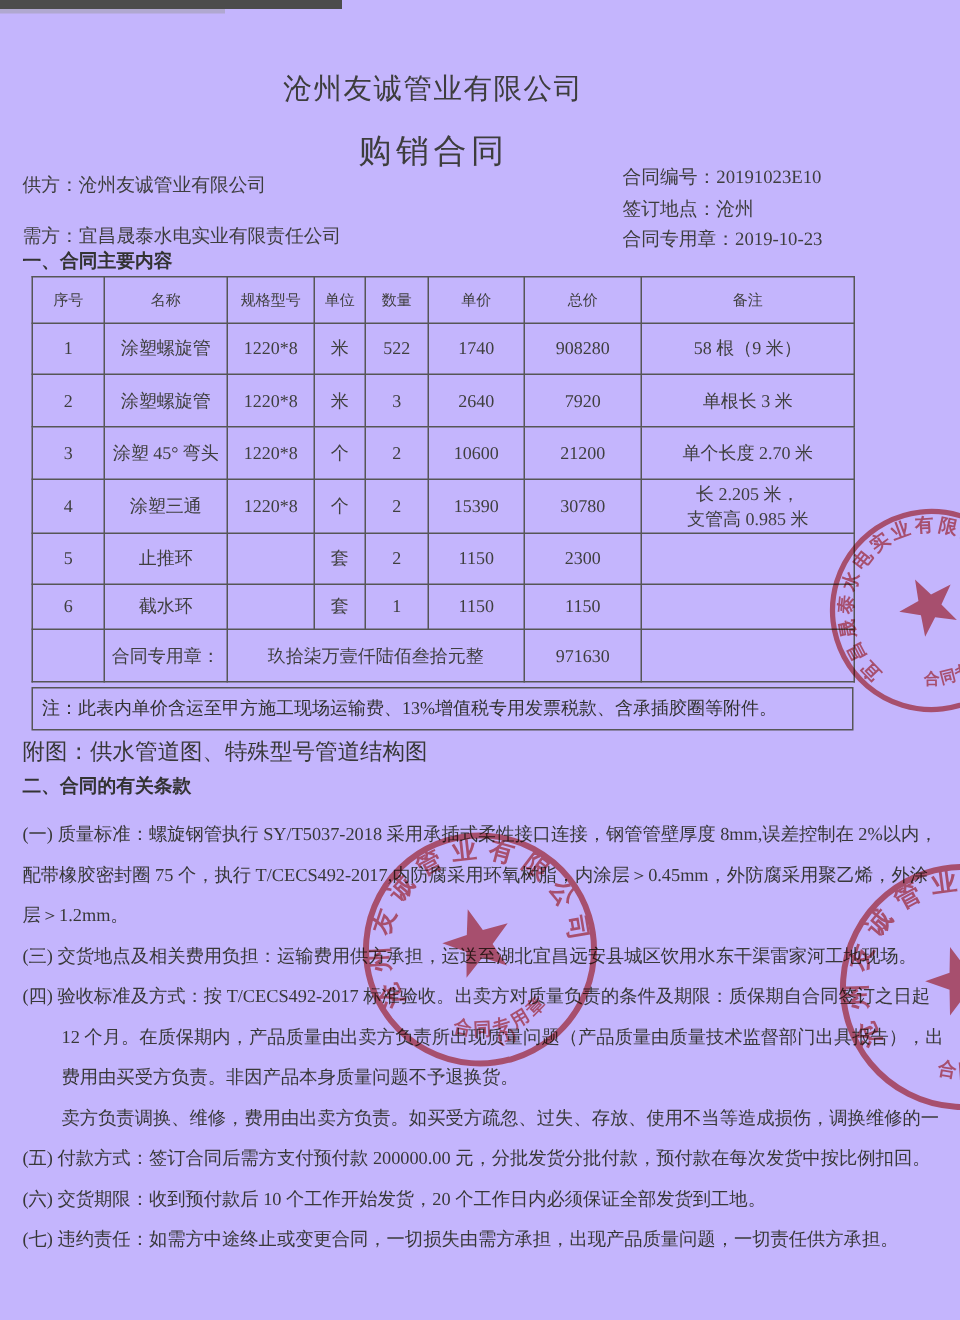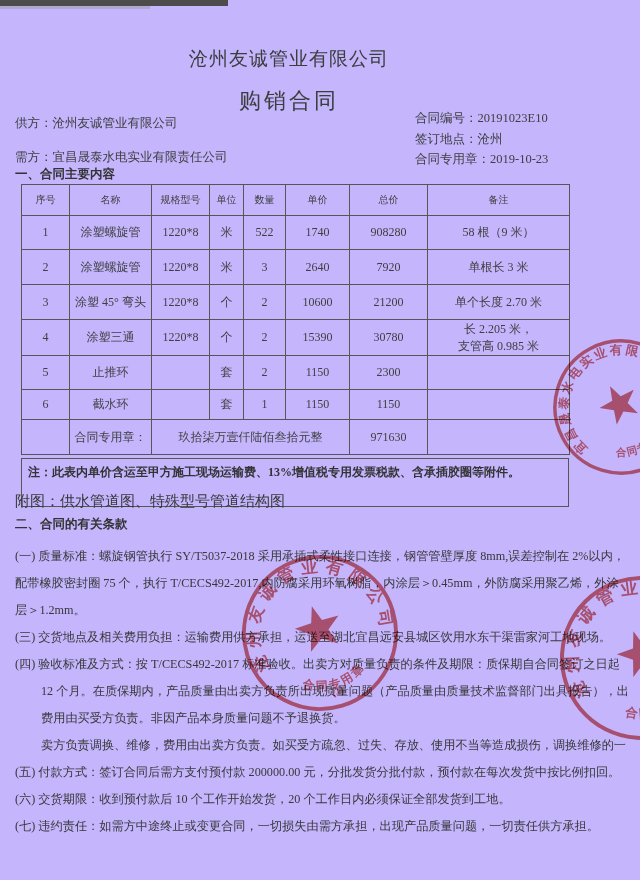--- a/index.html
+++ b/index.html
@@ -38,22 +38,22 @@
   }
   table.items th { font-size:10px; }
   tr.h  { height:31px; }
   tr.r1 { height:34px; } tr.r2 { height:35px; } tr.r3 { height:35px; }
   tr.r4 { height:36px; } tr.r5 { height:34px; } tr.r6 { height:30px; }
   tr.tot { height:35px; }
   td.remark { white-space:pre-line; line-height:1.35; }
 
   .note-box {
     position:absolute; left:21px; top:458px; width:534px; height:22px;
-    border:1px solid #565656; font-size:12px; font-weight:700;
-    padding:5px 6px 20px 6px; white-space:nowrap; color:#333;
+    border:1px solid #565656; font-size:12px; font-weight:400;
+    padding:5px 6px 0 6px; white-space:nowrap; color:#333;
   }
   .attachment { position:absolute; left:15px; top:492px; font-size:15px; white-space:nowrap; }
 
   .clauses { position:absolute; left:15px; top:543px; width:615px; font-size:12.2px; }
   .cl { height:27px; line-height:27px; white-space:nowrap; }
   .cl.ind { padding-left:26px; }
 
   .stamp { position:absolute; mix-blend-mode:multiply; opacity:.82; }
   .stamp text { font-family:"Liberation Sans", sans-serif; font-weight:bold; }
 </style>

